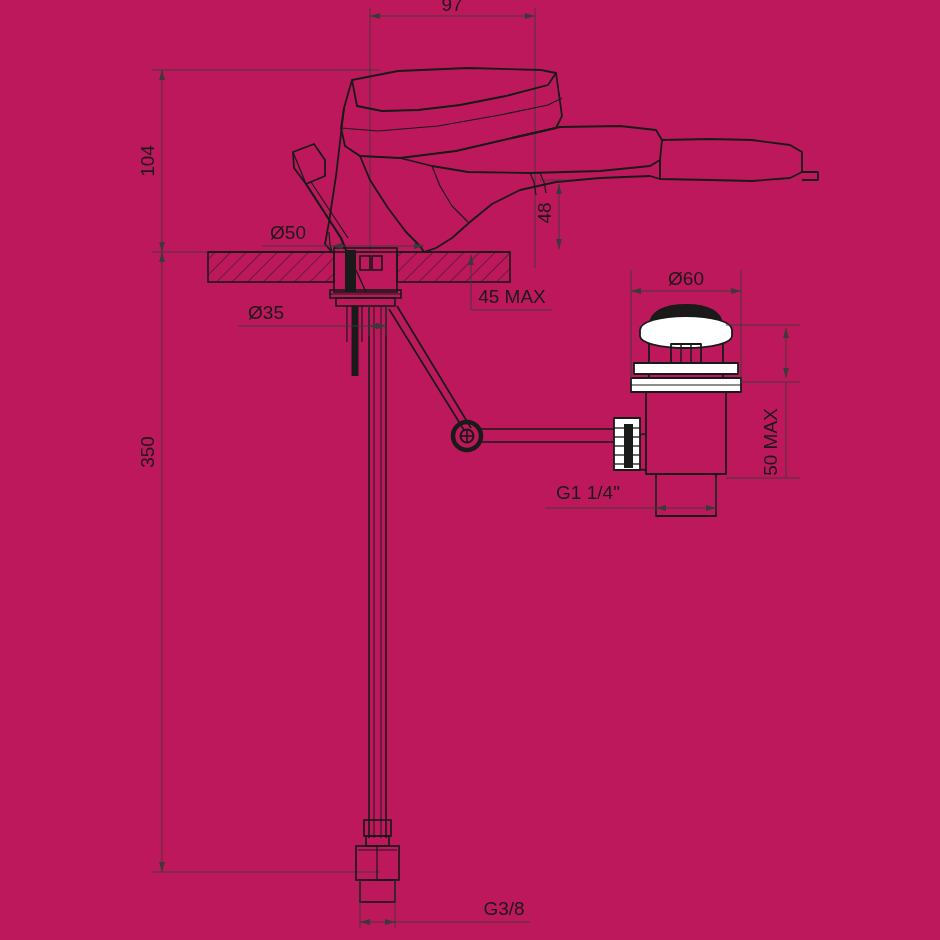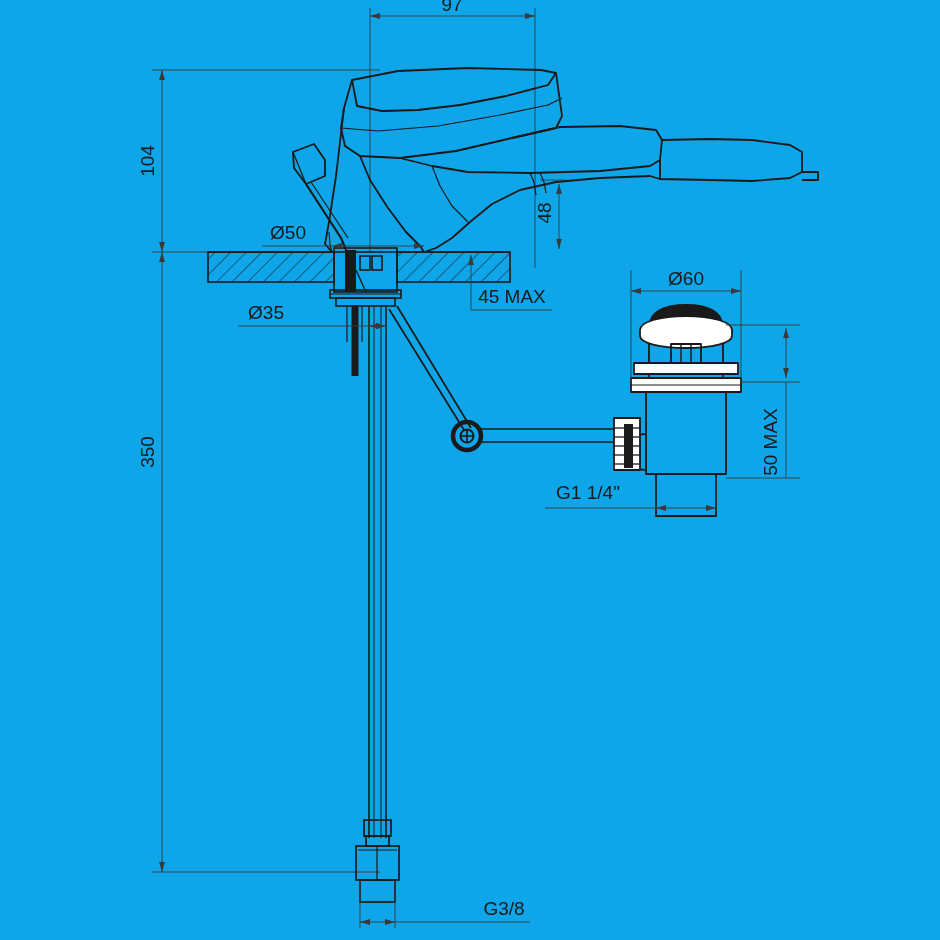--- a/index.html
+++ b/index.html
@@ -4,21 +4,21 @@
 <style>
   html, body {
     margin: 0;
     padding: 0;
     background: #ffffff;
   }
   #sheet {
     position: relative;
     width: 940px;
     height: 940px;
-    background: #0ea5e9;
+    background: #be185d;
     font-family: "Liberation Sans", sans-serif;
     overflow: hidden;
   }
   #sheet svg {
     position: absolute;
     top: 0;
     left: 0;
   }
   text {
     font-family: "Liberation Sans", sans-serif;

